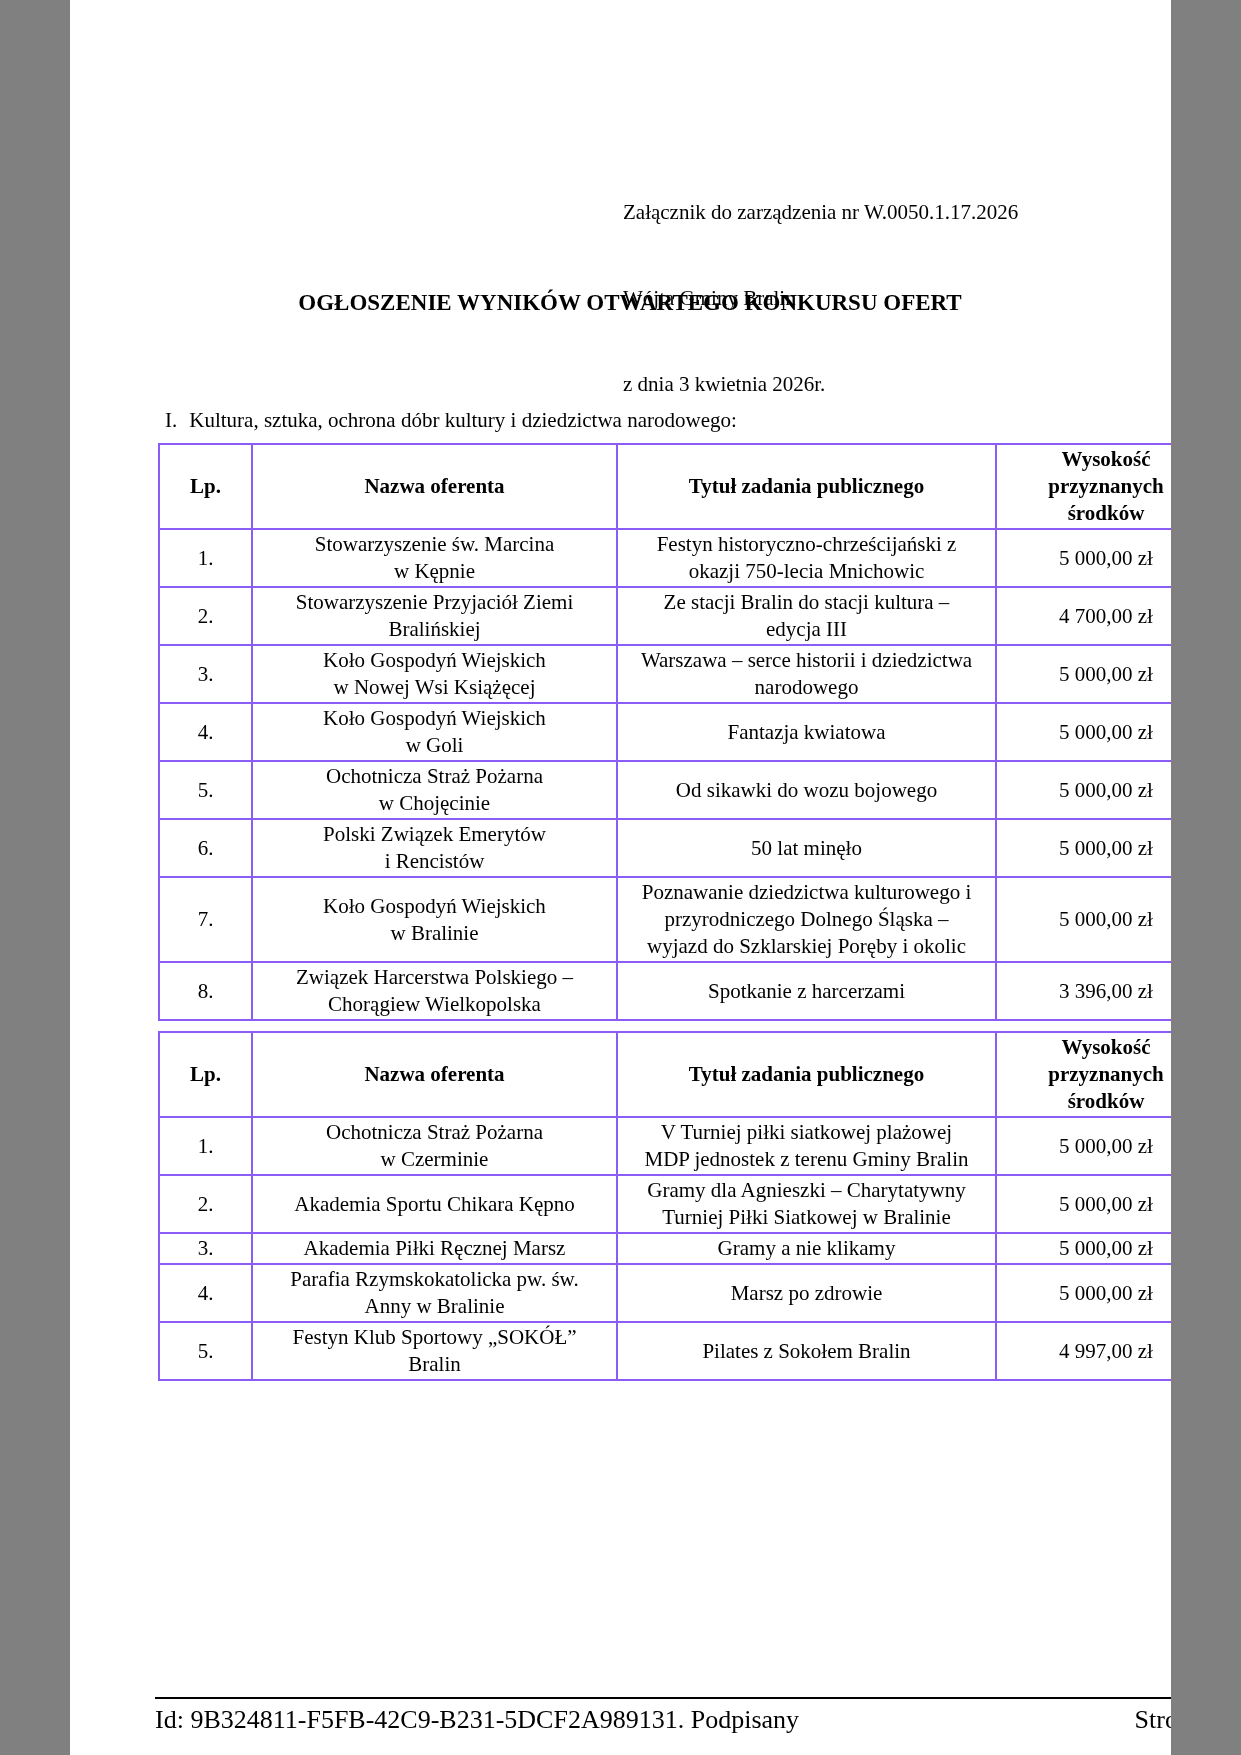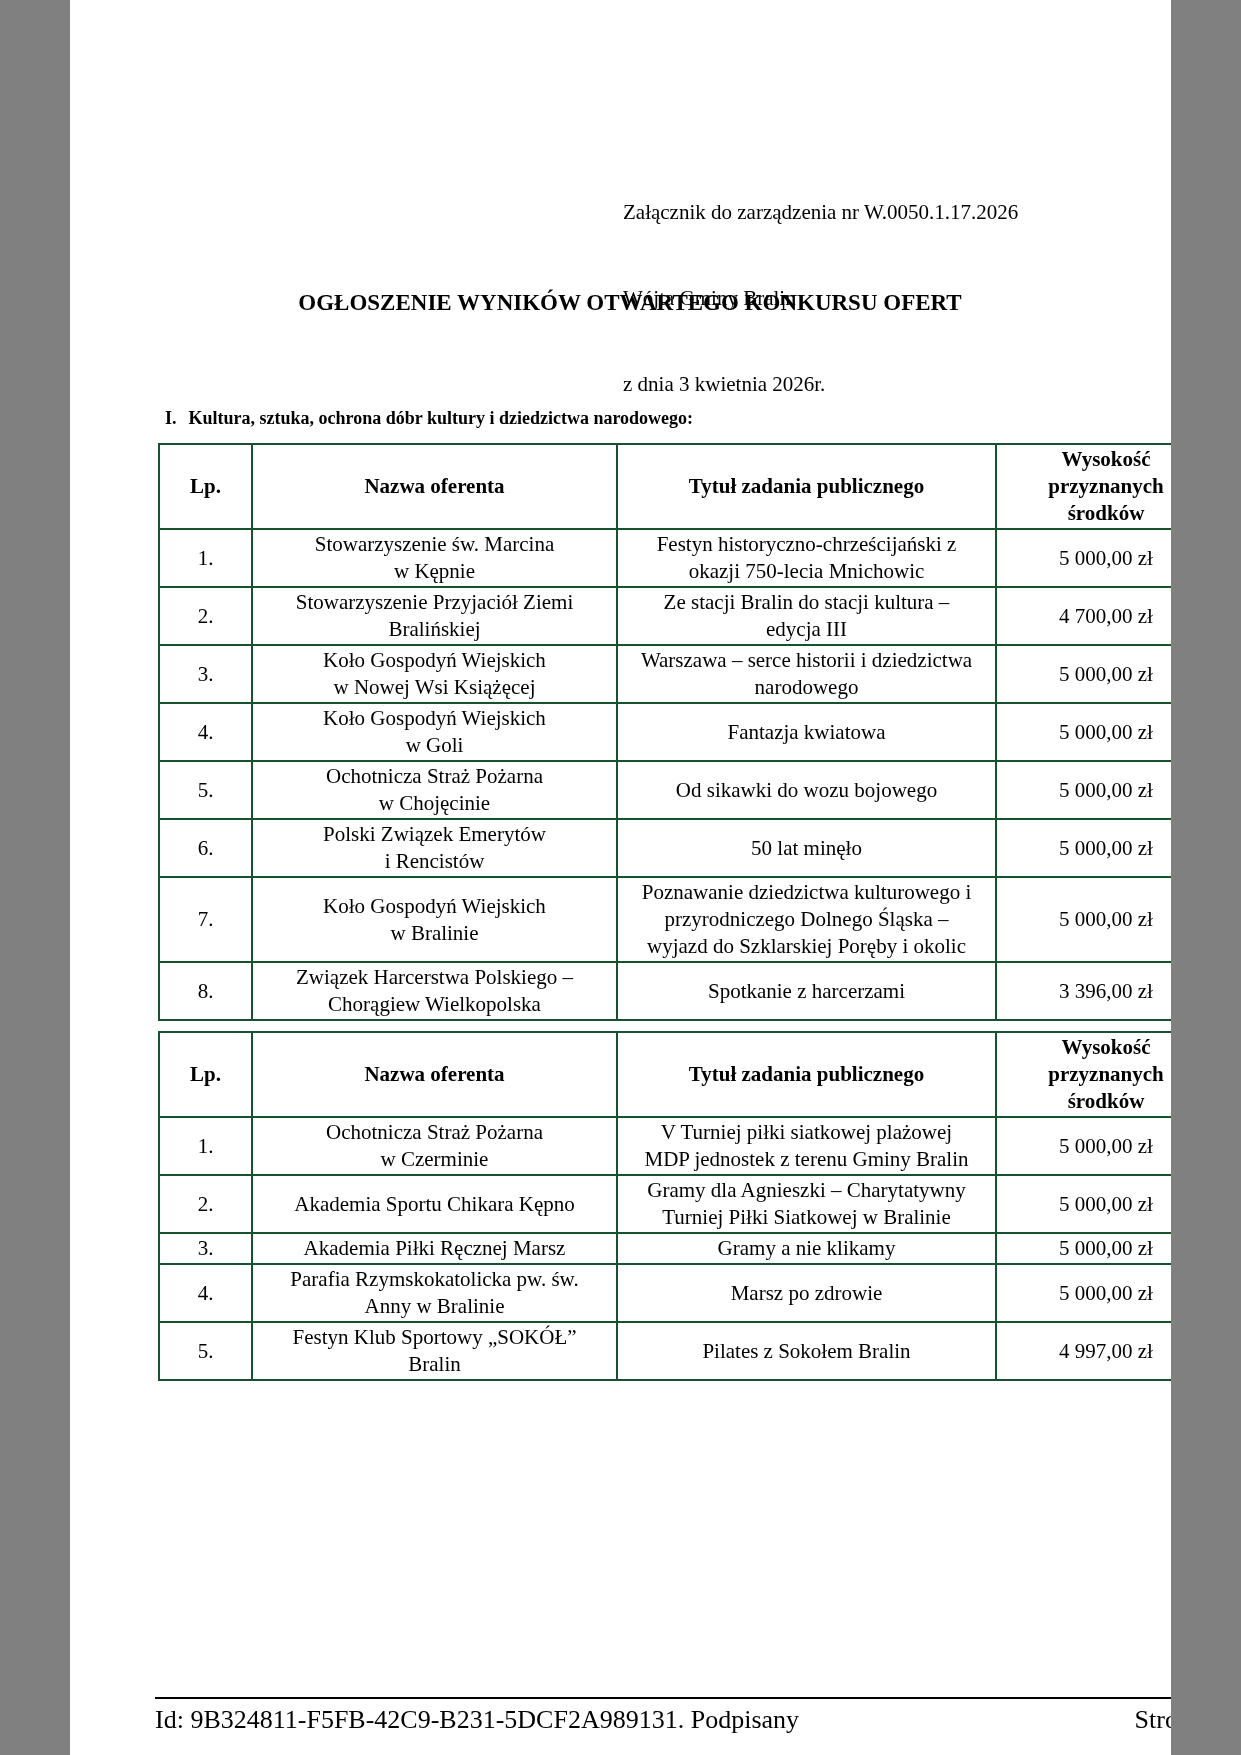--- a/index.html
+++ b/index.html
@@ -17,36 +17,36 @@
     font-size:21px;line-height:43px;white-space:pre-line;
   }
   .doc-title{
     position:absolute;left:85px;width:950px;
     text-align:center;font-weight:bold;font-size:23px;
   }
   .doc-title.t1{top:290px;}
   .doc-title.t2{top:368px;}
   .section-heading{
     position:absolute;left:95px;
-    font-weight:bold;font-size:18px;
+    font-weight:normal;font-size:21px;
   }
   .section-heading.s1{top:408px;}
   .section-heading.s2{top:1002px;}
   .section-heading .sec-num{display:inline-block;margin-right:12px;}
   table.results{
     position:absolute;left:88px;
     border-collapse:collapse;
     table-layout:fixed;
     width:1057px;
     font-size:21px;line-height:27px;
   }
   table.results.tbl1{top:443px;}
   table.results.tbl2{top:1031px;}
   table.results td,table.results th{
-    border:2px solid #14532d;
+    border:2px solid #8b5cf6;
     text-align:center;vertical-align:middle;
     padding:1px 6px;
     white-space:pre-line;
     overflow:hidden;
     font-weight:normal;
   }
   table.results th{font-weight:bold;}
   table.results thead tr{height:83px;}
   .col-lp{width:93px;}
   .col-name{width:365px;}

